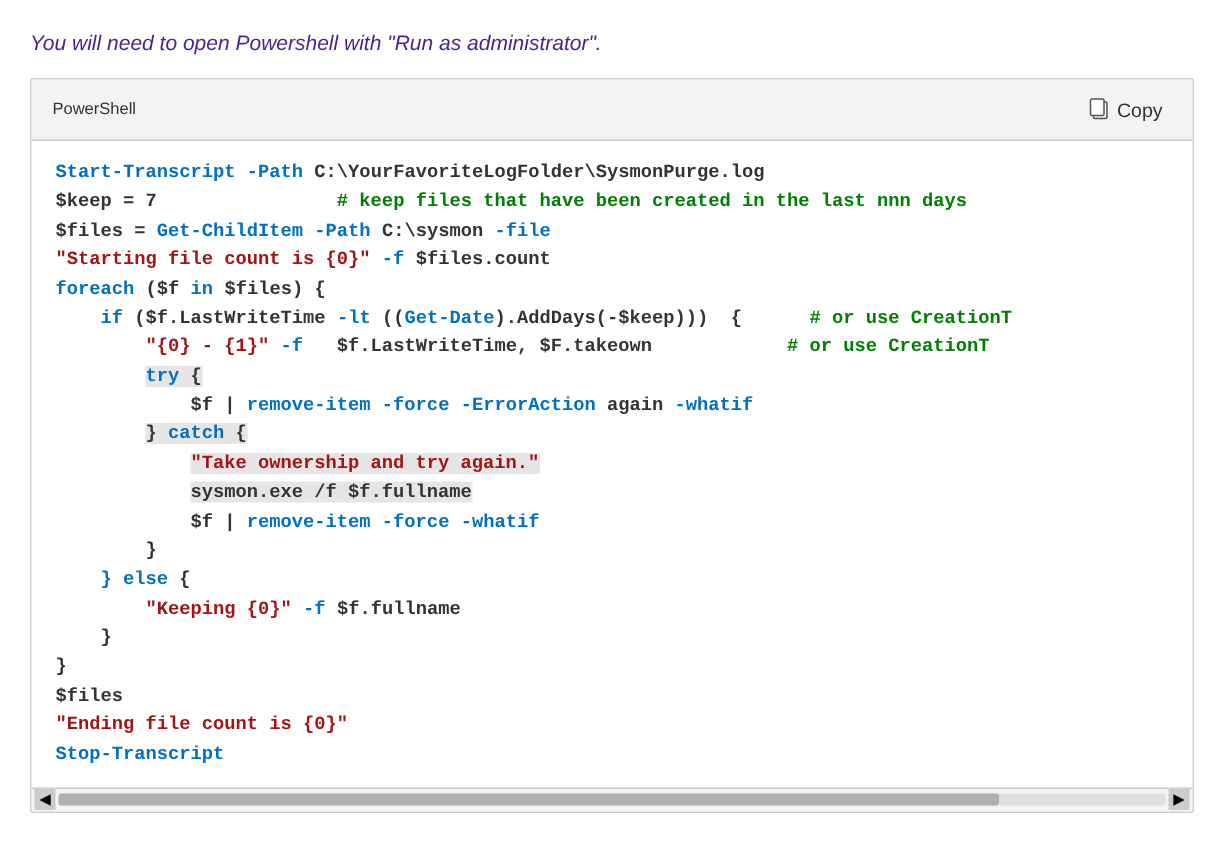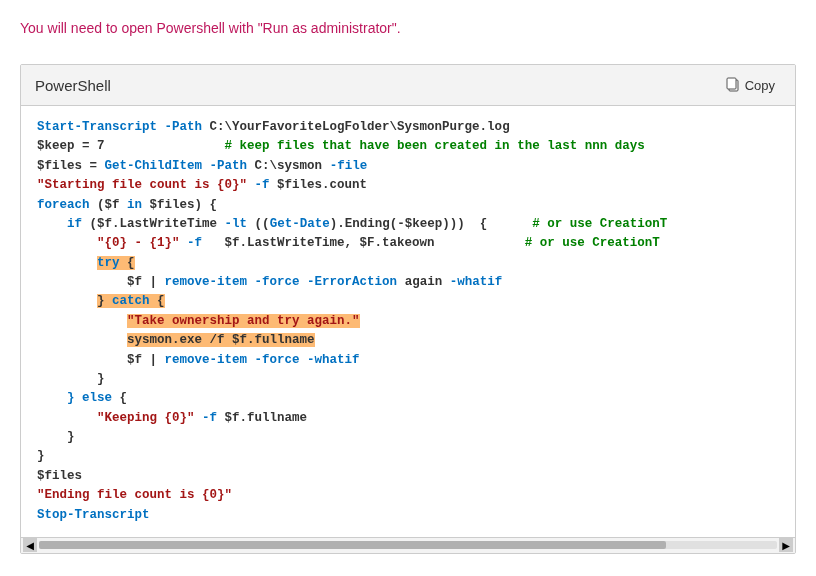--- a/index.html
+++ b/index.html
@@ -6,39 +6,40 @@
     body {
       background: #ffffff;
       font-family: -apple-system, BlinkMacSystemFont, "Segoe UI", sans-serif;
       font-size: 14px;
       color: #333;
       width: 816px;
       min-height: 576px;
       padding: 20px 20px 10px 20px;
     }
     .intro-text {
-      color: #be185d;
-      margin-bottom: 28px;
+      color: #4c1d95;
+      margin-bottom: 16px;
       font-size: 14px;
+      font-style: italic;
     }
     .code-container {
       border: 1px solid #ccc;
       border-radius: 2px;
       overflow: hidden;
     }
     .code-header {
       background: #f3f3f3;
       border-bottom: 1px solid #ccc;
       padding: 10px 14px;
       display: flex;
       align-items: center;
       justify-content: space-between;
     }
     .code-header-title {
-      font-size: 15px;
+      font-size: 11px;
       color: #333;
       font-weight: 400;
     }
     .copy-btn {
       display: flex;
       align-items: center;
       gap: 5px;
       background: none;
       border: none;
       cursor: pointer;
@@ -95,21 +96,21 @@
       height: 100%;
       background: #b0b0b0;
       border-radius: 2px;
     }
     
     .c-blue { color: #0070c1; }
     .c-string { color: #a31515; }
     .c-comment { color: #008000; }
     .c-var { color: #333; }
     .highlight-yellow {
-      background-color: #fdba74;
+      background-color: #e5e5e5;
     }
   </style>
 </head>
 <body>
 
 <p class="intro-text">You will need to open Powershell with "Run as administrator".</p>
 
 <div class="code-container">
   <div class="code-header">
     <span class="code-header-title">PowerShell</span>
@@ -119,21 +120,21 @@
         <rect x="1" y="1" width="9" height="11" rx="1" stroke="#555" stroke-width="1" fill="white"></rect>
       </svg>
       <span>Copy</span>
     </button>
   </div>
   <div class="code-body"><span class="c-blue">Start-Transcript</span> <span class="c-blue">-Path</span> <span class="c-var">C:\YourFavoriteLogFolder\SysmonPurge.log</span>
 <span class="c-var">$keep</span> = <span class="c-var">7</span>                <span class="c-comment"># keep files that have been created in the last nnn days</span>
 <span class="c-var">$files</span> = <span class="c-blue">Get-ChildItem</span> <span class="c-blue">-Path</span> <span class="c-var">C:\sysmon</span> <span class="c-blue">-file</span>
 <span class="c-string">"Starting file count is {0}"</span> <span class="c-blue">-f</span> <span class="c-var">$files.count</span>
 <span class="c-blue">foreach</span> (<span class="c-var">$f</span> <span class="c-blue">in</span> <span class="c-var">$files</span>) {
-    <span class="c-blue">if</span> (<span class="c-var">$f.LastWriteTime</span> <span class="c-blue">-lt</span> ((<span class="c-blue">Get-Date</span>).<span class="c-var">Ending</span>(-<span class="c-var">$keep</span>)))  {      <span class="c-comment"># or use CreationT</span>
+    <span class="c-blue">if</span> (<span class="c-var">$f.LastWriteTime</span> <span class="c-blue">-lt</span> ((<span class="c-blue">Get-Date</span>).<span class="c-var">AddDays</span>(-<span class="c-var">$keep</span>)))  {      <span class="c-comment"># or use CreationT</span>
         <span class="c-string">"{0} - {1}"</span> <span class="c-blue">-f</span>   <span class="c-var">$f.LastWriteTime, $F.takeown</span>            <span class="c-comment"># or use CreationT</span>
         <span class="highlight-yellow"><span class="c-blue">try</span> {</span>
             <span class="c-var">$f</span> | <span class="c-blue">remove-item</span> <span class="c-blue">-force</span> <span class="c-blue">-ErrorAction</span> <span class="c-var">again</span> <span class="c-blue">-whatif</span>
         <span class="highlight-yellow">} <span class="c-blue">catch</span> {</span>
             <span class="highlight-yellow"><span class="c-string">"Take ownership and try again."</span></span>
             <span class="highlight-yellow"><span class="c-var">sysmon.exe /f $f.fullname</span></span>
             <span class="c-var">$f</span> | <span class="c-blue">remove-item</span> <span class="c-blue">-force</span> <span class="c-blue">-whatif</span>
         }
     <span class="c-blue">} else</span> {
         <span class="c-string">"Keeping {0}"</span> <span class="c-blue">-f</span> <span class="c-var">$f.fullname</span>

